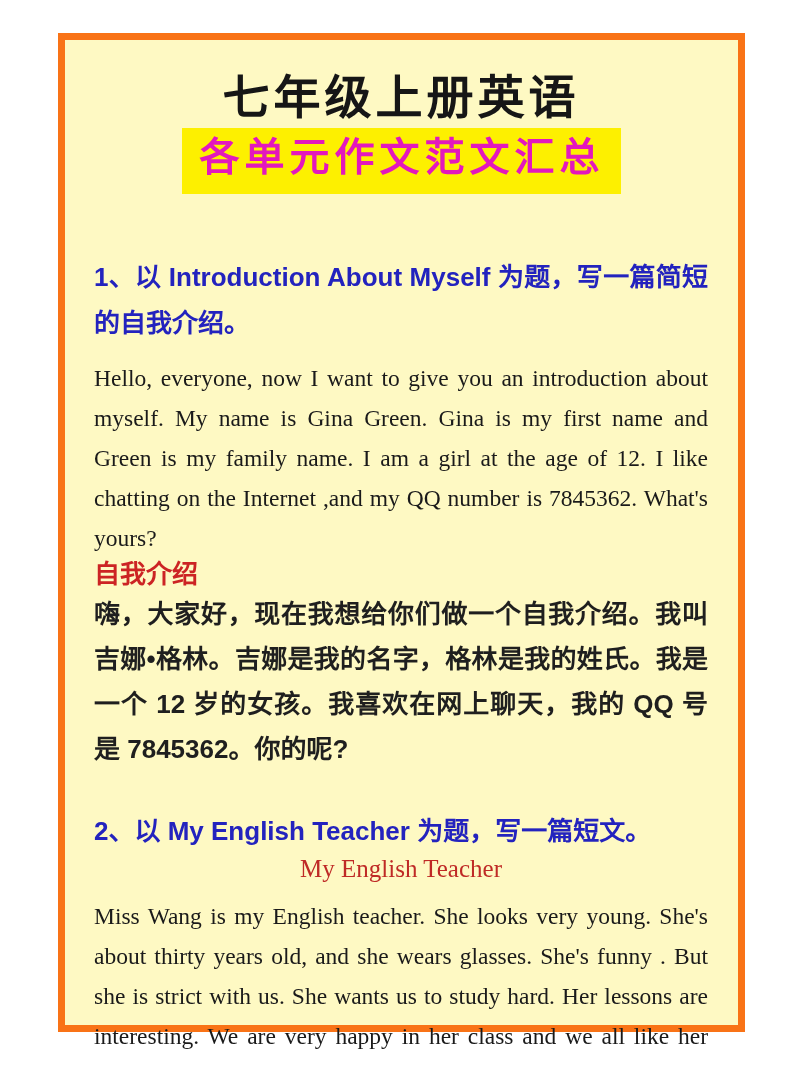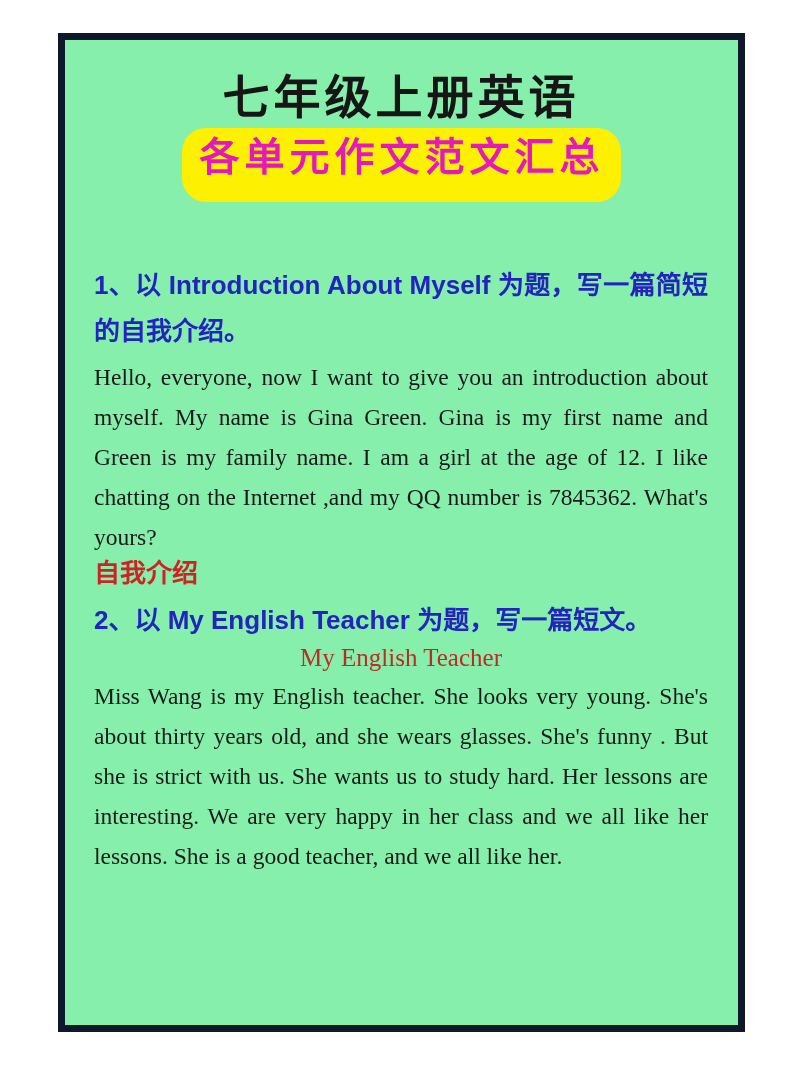--- a/index.html
+++ b/index.html
@@ -10,22 +10,22 @@
     position: relative;
     overflow: hidden;
     font-family: "Liberation Sans", "DejaVu Sans", sans-serif;
   }
   .frame {
     position: absolute;
     left: 58px;
     top: 33px;
     right: 55px;
     bottom: 35px;
-    border: 7px solid #0f172a;
-    background: #86efac;
+    border: 7px solid #f97316;
+    background: #fef9c3;
   }
   .content {
     padding: 30px 30px 0 29px;
   }
   .doc-title {
     text-align: center;
     font-size: 47px;
     line-height: 56px;
     font-weight: 900;
     letter-spacing: 4px;
@@ -36,48 +36,47 @@
     margin-top: 2px;
   }
   .doc-subtitle .highlight {
     display: inline-block;
     background: #fdf000;
     color: #e318bd;
     font-size: 40px;
     line-height: 50px;
     font-weight: bold;
     letter-spacing: 5px;
-    padding: 4px 16px 20px 18px;
-    border-radius: 24px;
+    padding: 4px 16px 12px 18px;
   }
   .prompt {
     color: #2323be;
     font-size: 26px;
     line-height: 46px;
     font-weight: 600;
     text-align: justify;
   }
   .prompt-1 { margin-top: 60px; }
-  .prompt-2 { margin-top: 8px; }
+  .prompt-2 { margin-top: 36px; }
   .essay-title-en {
     text-align: center;
     font-family: "Liberation Serif", "DejaVu Serif", serif;
     font-size: 25px;
     line-height: 30px;
     color: #bf2a26;
   }
   .essay-title-zh {
     text-align: left;
     font-size: 26px;
     line-height: 32px;
     font-weight: bold;
     color: #cc2424;
   }
   .essay-en {
-    margin-top: 3px;
+    margin-top: 12px;
     font-family: "Liberation Serif", "DejaVu Serif", serif;
     font-size: 23.5px;
     line-height: 40px;
     color: #1a1a1a;
     text-align: justify;
     text-align-last: left;
   }
   .essay-zh {
     margin-top: 2px;
     font-size: 26px;
@@ -101,20 +100,21 @@
     </div>
 
     <div class="section">
       <div class="prompt prompt-1">1、以 Introduction About Myself 为题，写一篇简短的自我介绍。</div>
 
 
       <div class="essay-en">Hello, everyone, now I want to give you an introduction about myself. My name is Gina Green. Gina is my first name and Green is my family name. I am a girl at the age of 12. I like chatting on the Internet ,and my QQ number is 7845362. What's yours?</div>
 
       <div class="essay-title-zh">自我介绍</div>
 
+      <div class="essay-zh">嗨，大家好，现在我想给你们做一个自我介绍。我叫吉娜•格林。吉娜是我的名字，格林是我的姓氏。我是一个 12 岁的女孩。我喜欢在网上聊天，我的 QQ 号是 7845362。你的呢?</div>
     </div>
 
     <div class="section">
       <div class="prompt prompt-2">2、以 My English Teacher 为题，写一篇短文。</div>
 
       <div class="essay-title-en">My English Teacher</div>
 
       <div class="essay-en">Miss Wang is my English teacher. She looks very young. She's about thirty years old, and she wears glasses. She's funny . But she is strict with us. She wants us to study hard. Her lessons are interesting. We are very happy in her class and we all like her lessons. She is a good teacher, and we all like her.</div>
     </div>
 

